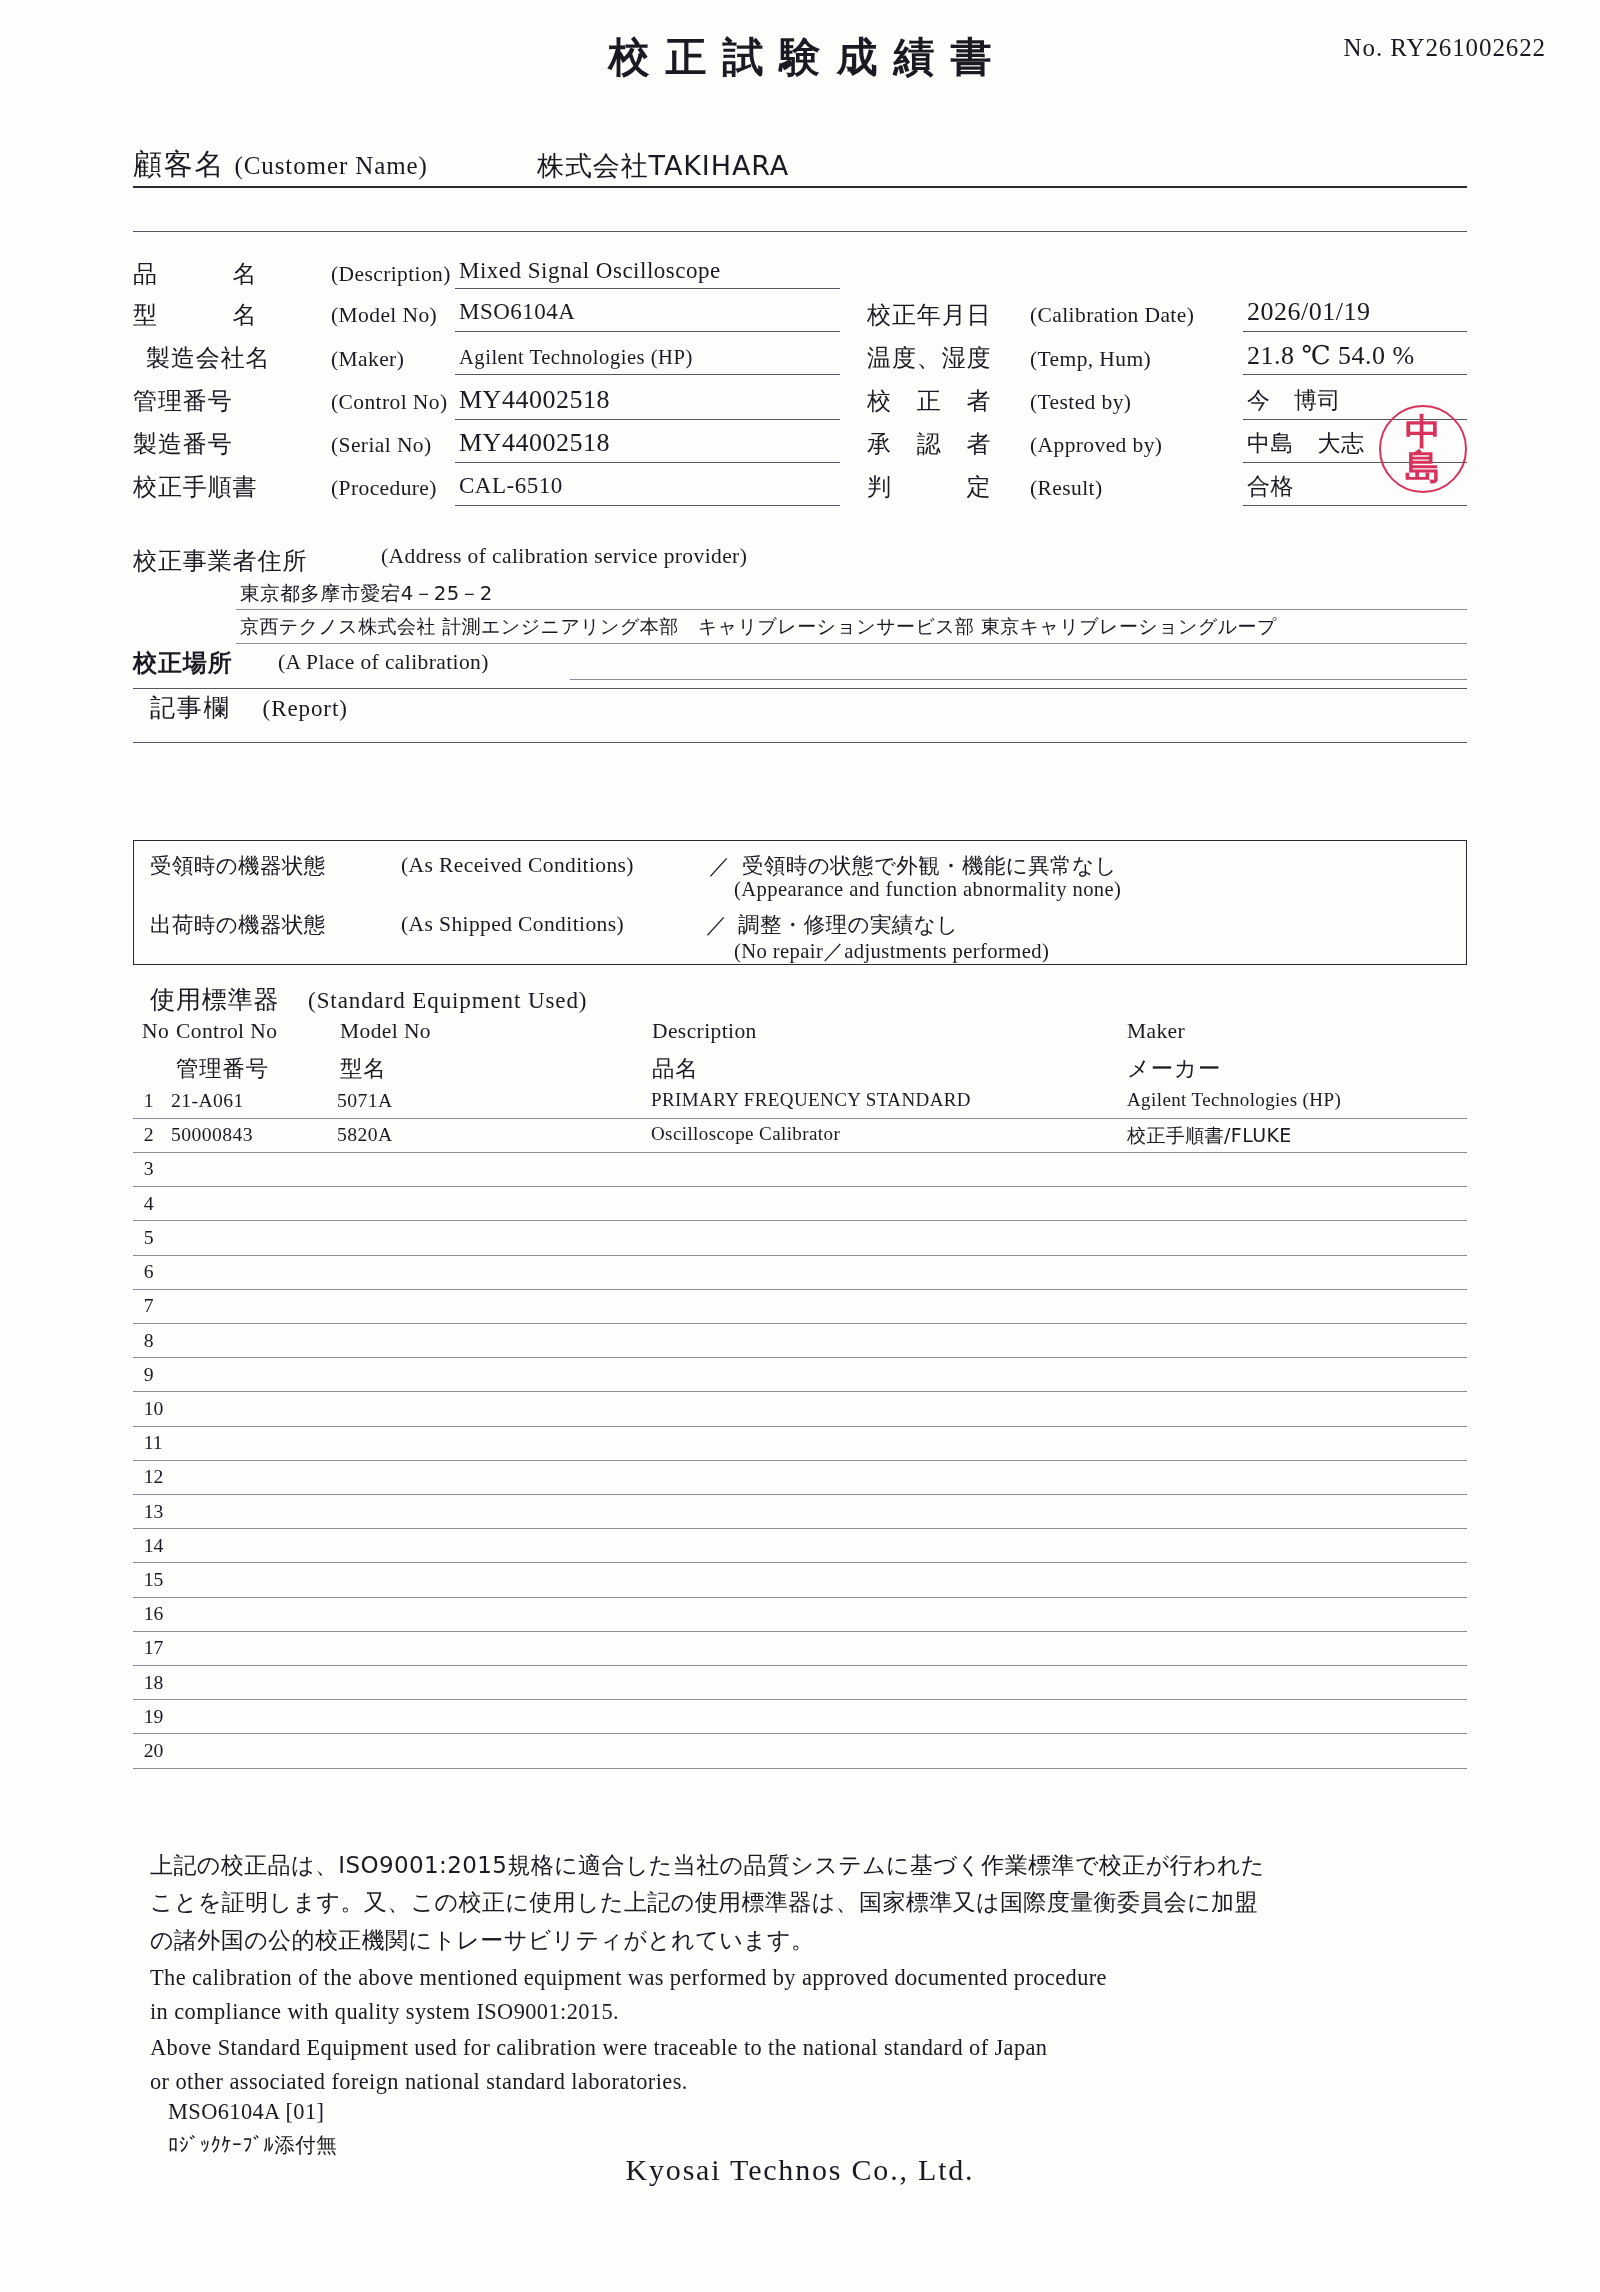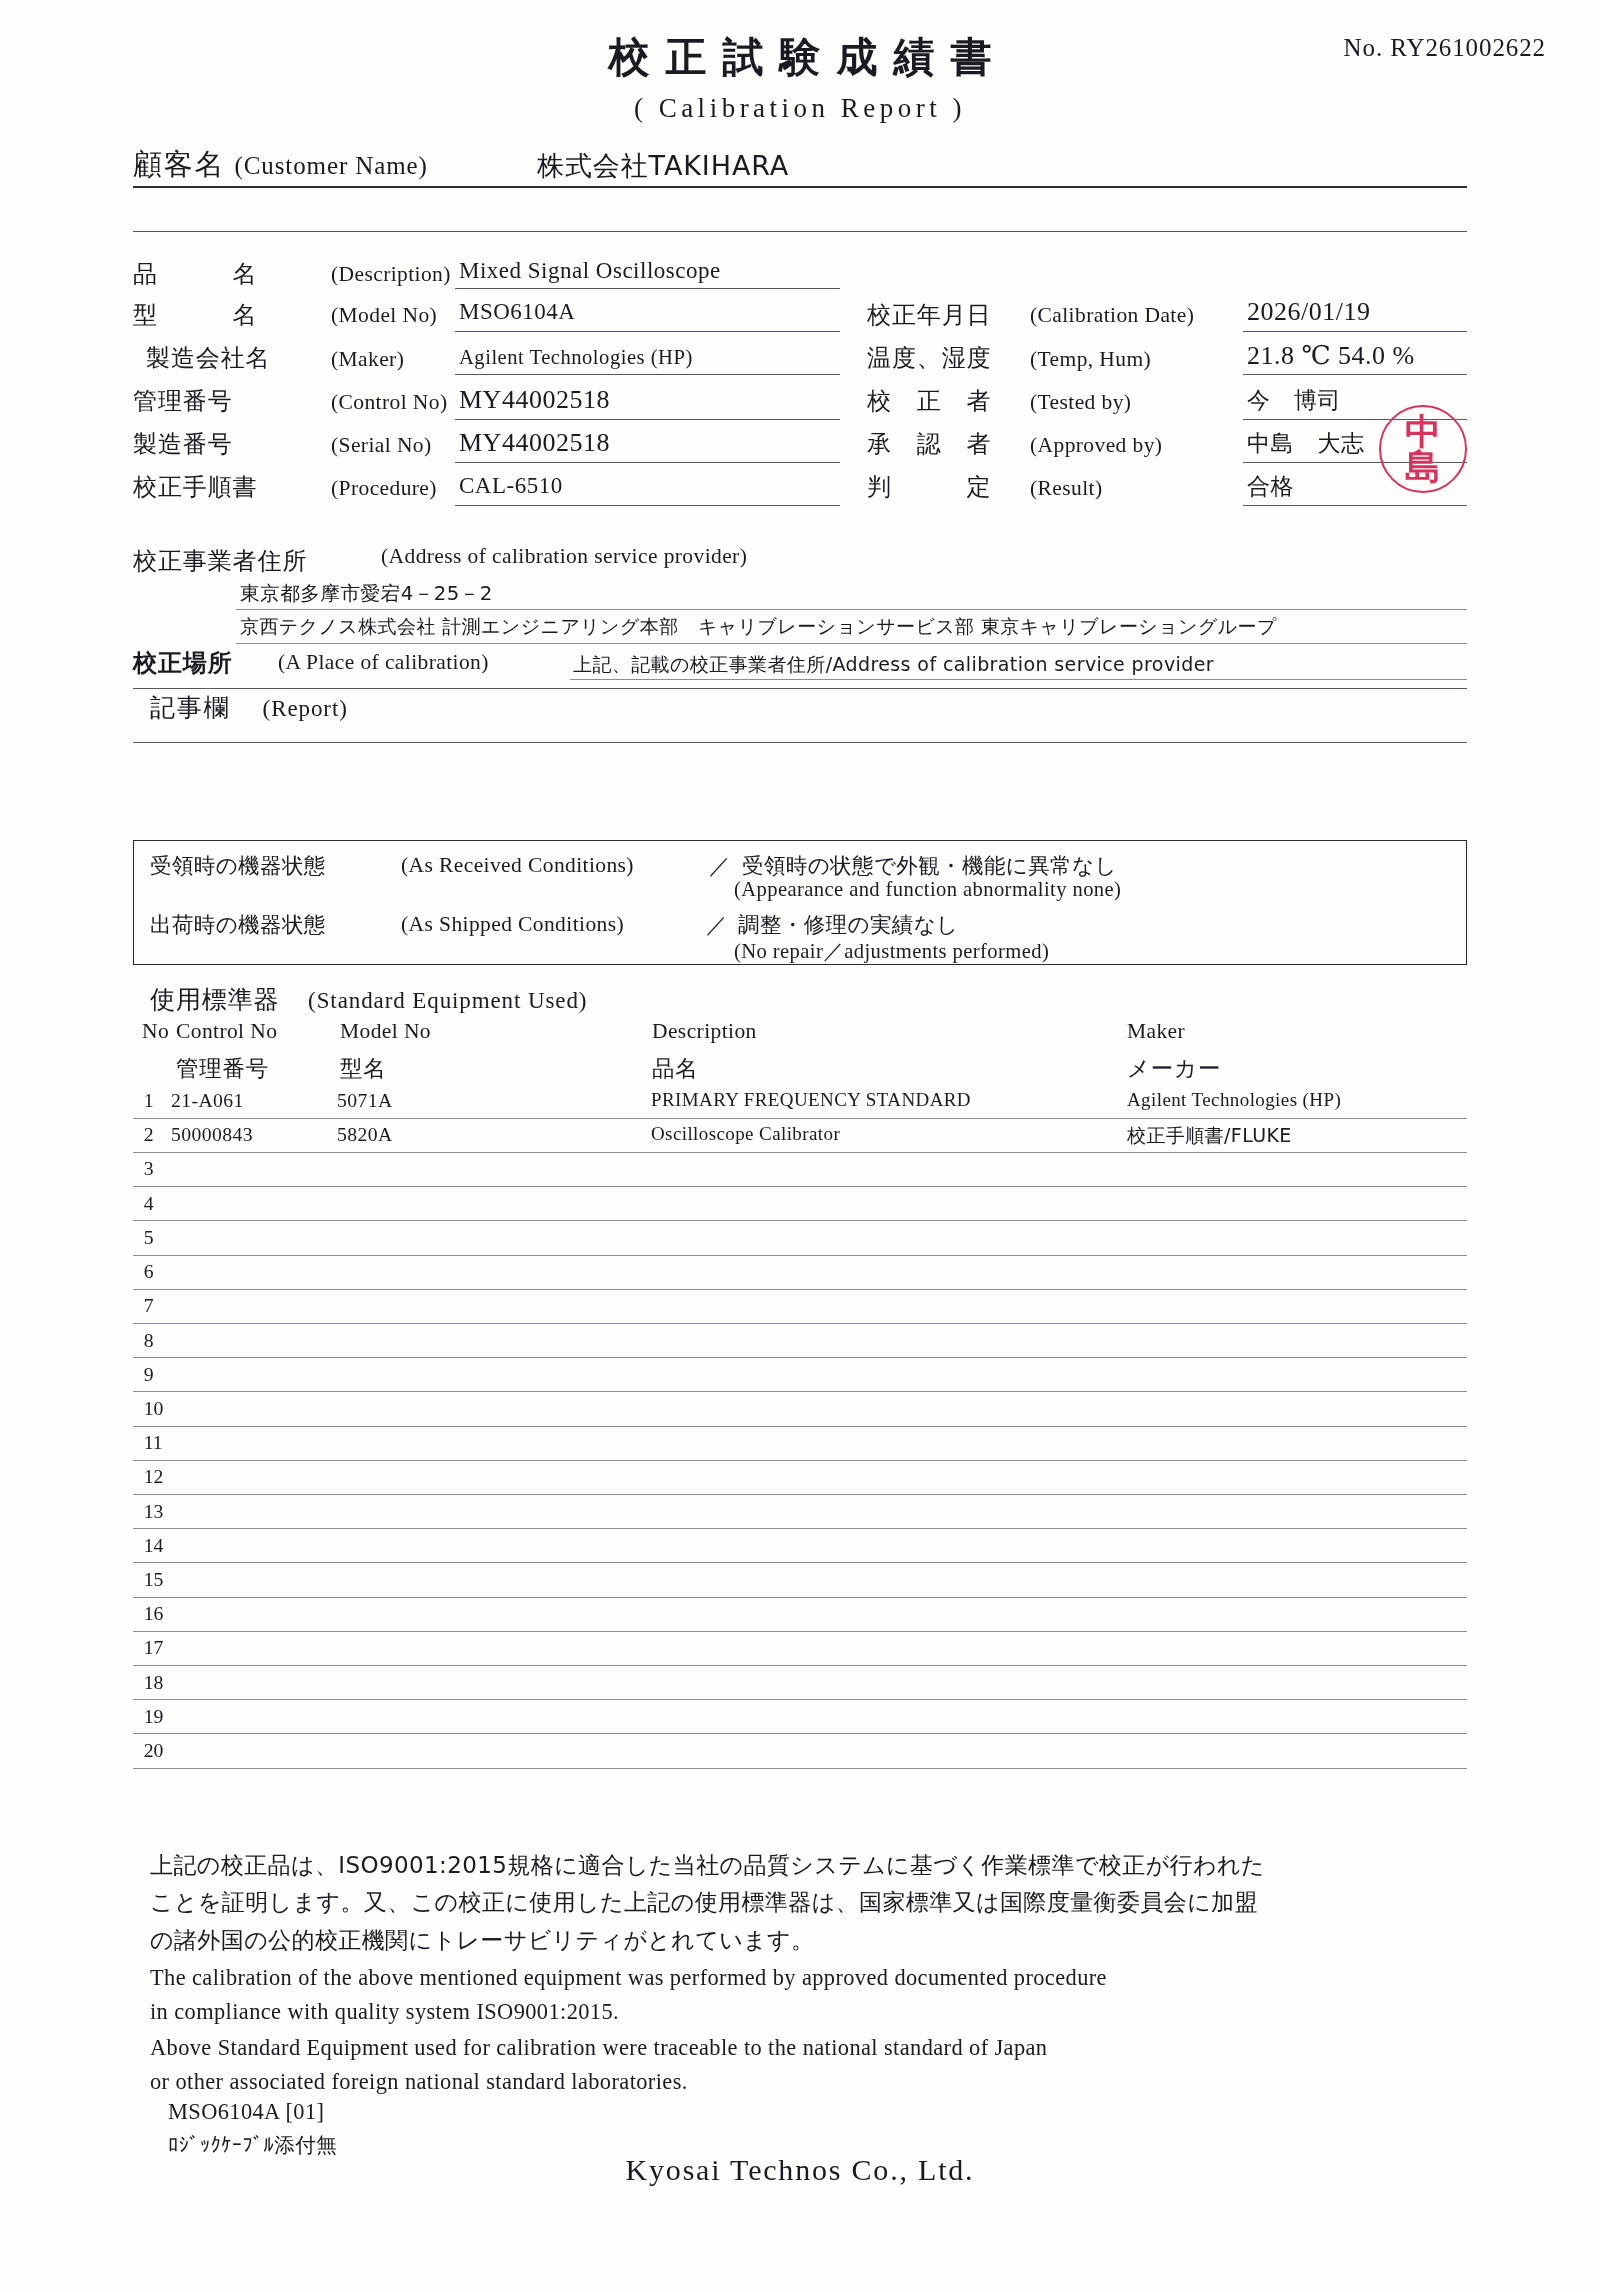--- a/index.html
+++ b/index.html
@@ -170,21 +170,20 @@
     font-weight: 700;
     box-sizing: border-box;
   }
 </style>
 </head>
 <body>
 
 <div class="page">
 
   <div class="doc-title jp">校正試験成績書</div>
-  <div class="doc-subtitle">( Calibration  Report )</div>
   <div class="report-no">No. RY261002622</div>
 
   <div class="cust-label">
     <span class="jp">顧客名</span>
     <span class="en">(Customer Name)</span>
   </div>
   <div class="cust-value jp">株式会社TAKIHARA</div>
   <div class="rule" style="left:133px; top:186px; width:1334px;"></div>
   <div class="rule thin" style="left:133px; top:231px; width:1334px;"></div>
 
@@ -252,21 +251,20 @@
   <div class="addr-en" style="left:365px; top:544px;margin-left:16px;">(Address of calibration service provider)</div>
 
   <div class="addr-val jp" style="left:240px; top:580px;">東京都多摩市愛宕4－25－2</div>
   <div class="rule light" style="left:236px; top:609px; width:1231px;"></div>
 
   <div class="addr-val sm jp" style="left:240px; top:614px;">京西テクノス株式会社 計測エンジニアリング本部　キャリブレーションサービス部 東京キャリブレーショングループ</div>
   <div class="rule light" style="left:236px; top:643px; width:1231px;"></div>
 
   <div class="addr-jp jp" style="left:133px; top:647px;font-weight:bold;">校正場所</div>
   <div class="addr-en" style="left:278px; top:650px;">(A Place of calibration)</div>
-  <div class="addr-val sm jp" style="left:573px; top:652px;">上記、記載の校正事業者住所/Address of calibration service provider</div>
   <div class="rule light" style="left:570px; top:679px; width:897px;"></div>
 
   <div class="rule thin" style="left:133px; top:688px; width:1334px;"></div>
 
   <div class="report-head">
     <span class="jp">記事欄</span>
     &nbsp;&nbsp;
     <span class="en">(Report)</span>
   </div>
   <div class="rule thin" style="left:133px; top:742px; width:1334px;"></div>

